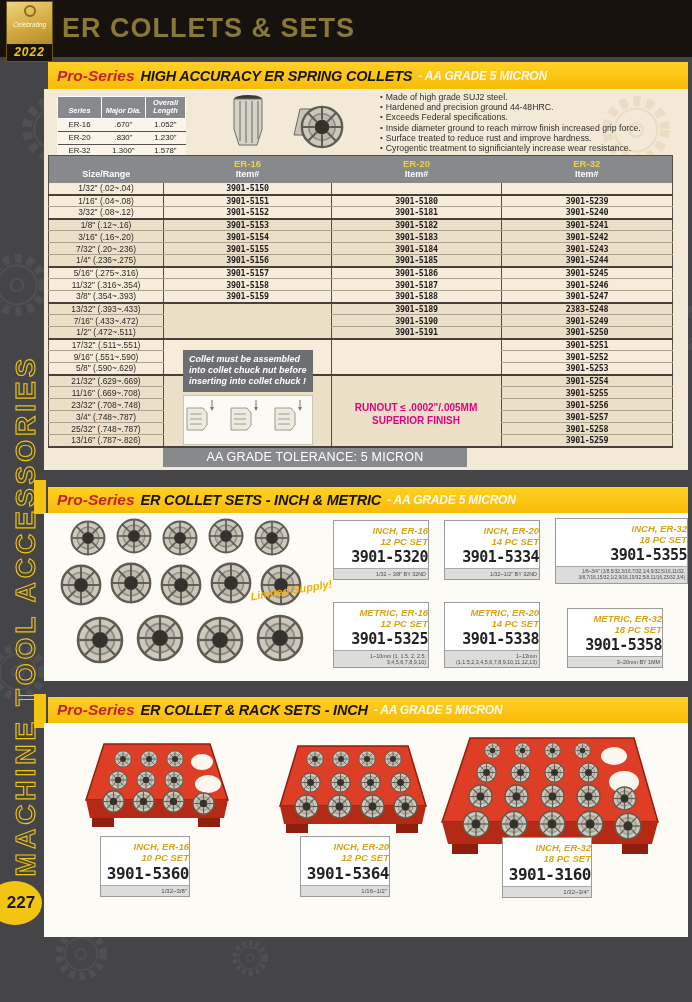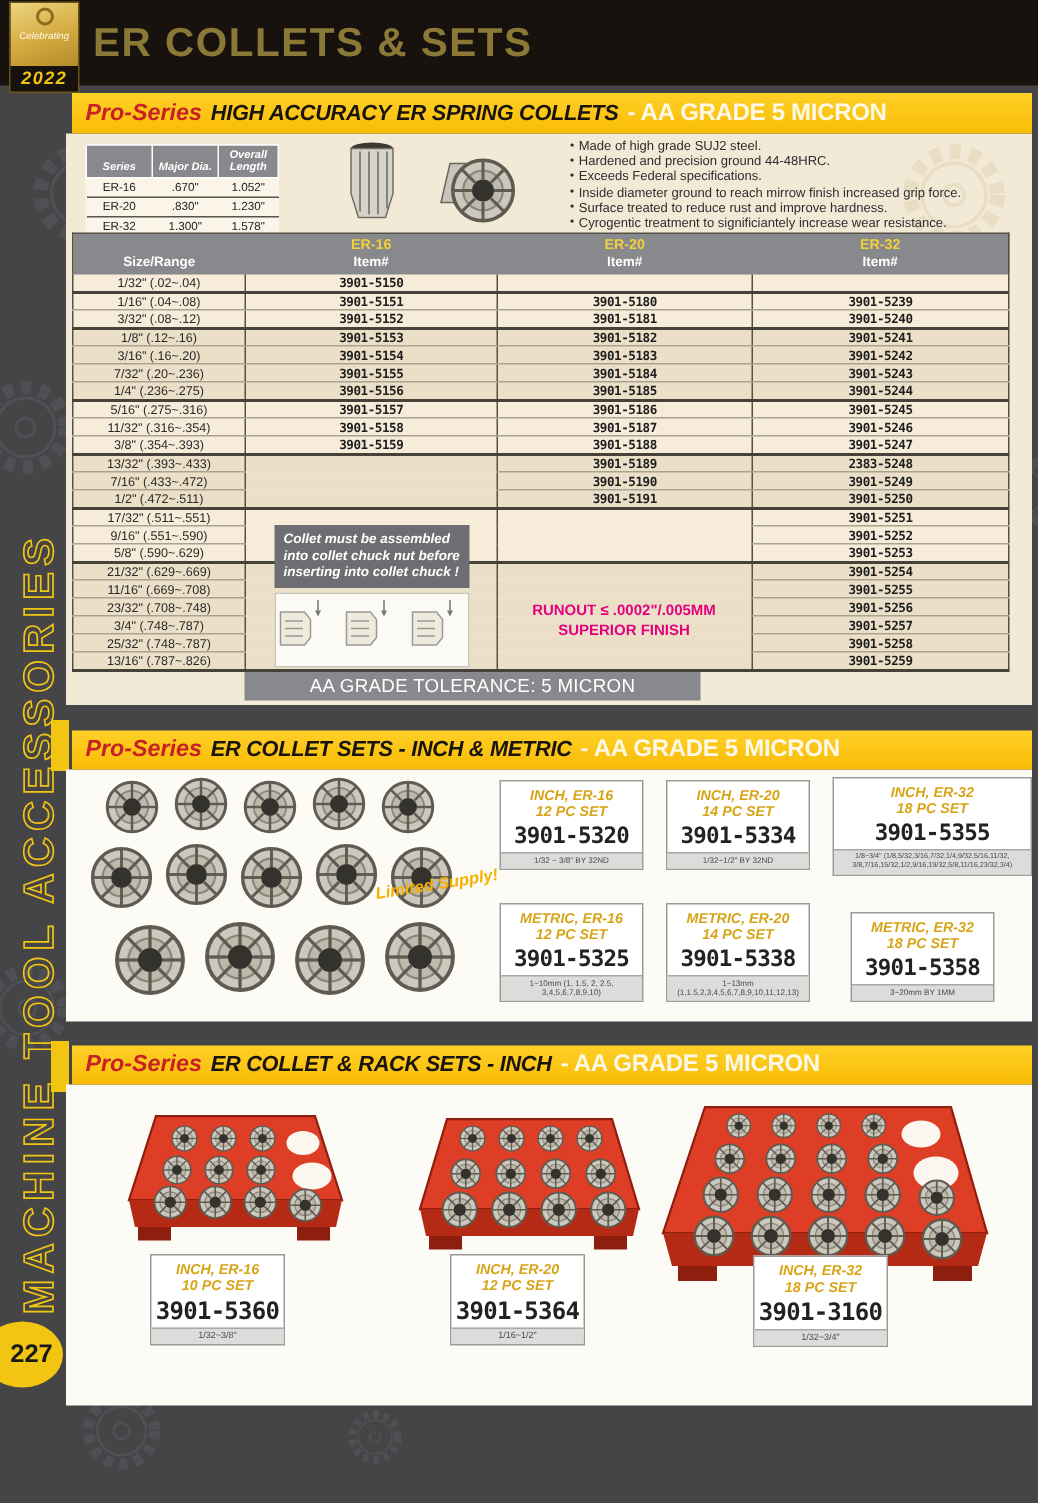--- a/index.html
+++ b/index.html
@@ -43,21 +43,21 @@
   
   .panel {position:absolute;z-index:1;}
   .panel1 {left:44px;top:89px;width:644px;height:381px;background:#f3e9d7;}
   .panel2 {left:44px;top:513px;width:644px;height:168px;background:#fdfbf5;}
   .panel3 {left:44px;top:723px;width:644px;height:214px;background:#fdfbf5;}
   .secbar {position:absolute;left:48px;width:640px;height:27px;z-index:3;
            background:linear-gradient(180deg,#ffd027,#f8bc05);
            display:flex;align-items:center;gap:6px;padding-left:9px;white-space:nowrap;}
   .secbar .brand {color:#c92027;font-style:italic;font-weight:800;font-size:15.5px;}
   .secbar .sectitle {color:#191410;font-style:italic;font-weight:800;font-size:14.5px;letter-spacing:-0.2px;}
-  .secbar .grade {color:#fdf8e8;font-weight:800;font-size:16px;letter-spacing:-0.2px;}
+  .secbar .grade {color:#fdf8e8;font-style:italic;font-weight:800;font-size:12px;letter-spacing:-0.2px;}
   #secbar1 {top:62px;} #secbar2 {top:487px;height:26px;} #secbar3 {top:697px;height:26px;}
 
   
   .spec-table {position:absolute;left:57px;top:96px;z-index:2;border-collapse:collapse;
                table-layout:fixed;width:128px;background:#fbf5e9;}
   .spec-table th {background:#87898c;color:#fff;font-size:7.4px;line-height:8.4px;font-weight:700;
                   border:1px solid #fdfdfd;padding:2px 1px;vertical-align:bottom;text-align:center;font-style:italic;}
   .spec-table td {font-size:7.8px;color:#222;text-align:center;padding:1.5px 1px;
                   border-bottom:1px solid #57524a;}
   .spec-table col.sc1{width:44px}.spec-table col.sc2{width:44px}.spec-table col.sc3{width:40px}
@@ -99,21 +99,21 @@
   .runout {position:absolute;left:346px;top:401px;width:140px;z-index:4;text-align:center;
            color:#e5007d;font-weight:800;font-size:10px;line-height:13px;}
   .tolerance {position:absolute;left:163px;top:448px;width:304px;height:19px;z-index:4;
               background:#87898c;color:#fff;font-weight:400;font-size:12.5px;text-align:center;
               line-height:19px;letter-spacing:0.2px;}
 
   
   .limited {position:absolute;left:250px;top:584px;z-index:4;transform:rotate(-9deg);
             color:#f5b000;font-style:italic;font-weight:800;font-size:11px;}
   .products-s2 {position:absolute;left:333px;top:518px;width:355px;height:158px;z-index:3;}
-  .pbox {position:absolute;width:96px;background:#fff;border:1px solid #9b9b9b;text-align:center;
+  .pbox {position:absolute;width:96px;background:#fff;border:1px solid #9b9b9b;text-align:right;
          padding-top:4px;}
   .products-s2 .pbox:nth-of-type(1){left:0;top:2px;}
   .products-s2 .pbox:nth-of-type(2){left:111px;top:2px;}
   .products-s2 .pbox:nth-of-type(3){left:222px;top:0;width:133px;}
   .products-s2 .pbox:nth-of-type(4){left:0;top:84px;}
   .products-s2 .pbox:nth-of-type(5){left:111px;top:84px;}
   .products-s2 .pbox:nth-of-type(6){left:234px;top:90px;}
   .p-t1,.p-t2 {color:#d8a417;font-style:italic;font-weight:800;font-size:9.5px;line-height:11px;}
   .p-item {font-family:"DejaVu Sans Mono",monospace;font-weight:700;font-size:15px;color:#222;
            letter-spacing:-0.5px;margin:1px 0 2px;}

